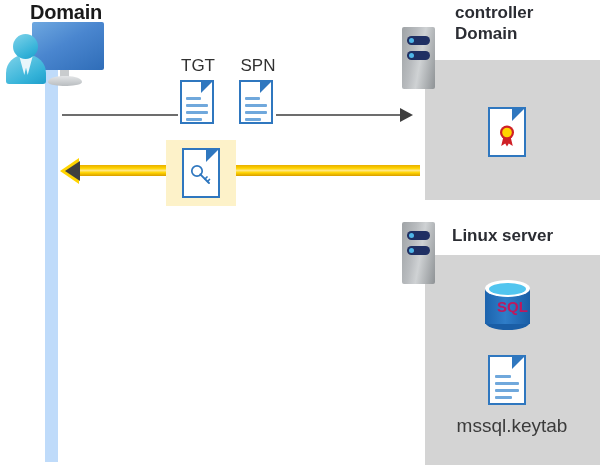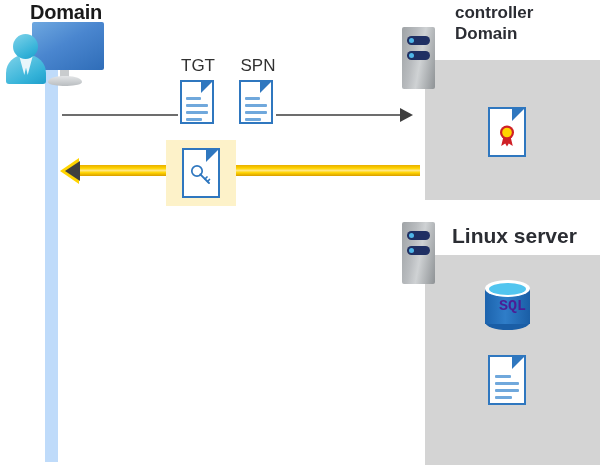--- a/index.html
+++ b/index.html
@@ -54,21 +54,21 @@
   .lbl-client{
     left:30px;top:1px;width:120px;text-align:left;
     font-size:20px;font-weight:bold;color:#1a1a1a;letter-spacing:-0.2px;
   }
   .lbl-dc{
     left:455px;top:2px;width:145px;
     font-size:17px;font-weight:bold;color:#2b2d33;line-height:21px;
   }
   .lbl-linux{
     left:452px;top:225px;width:148px;
-    font-size:21px;font-weight:bold;color:#2b2d33;line-height:21px;
+    font-size:17px;font-weight:bold;color:#2b2d33;line-height:21px;
   }
   .lbl-tgt{left:175px;top:56px;width:46px;text-align:center;font-size:17px;color:#313131;}
   .lbl-spn{left:233px;top:56px;width:50px;text-align:center;font-size:17px;color:#313131;}
   .lbl-keytab{
     left:425px;top:415px;width:174px;text-align:center;
     font-size:19px;color:#3b3b3b;
   }
 
   
   .panel{background:#d4d4d4;}
@@ -149,22 +149,22 @@
   .sql .top{
     position:absolute;left:0;top:0px;width:45px;height:17px;border-radius:50%;
     background:#ffffff;
   }
   .sql .top-in{
     position:absolute;left:4px;top:3px;width:37px;height:12px;border-radius:50%;
     background:#52c5ef;
   }
   .sql .txt{
     position:absolute;left:0;top:18px;width:55px;text-align:center;
-    font-size:15px;font-weight:bold;color:#4c1d95;
-    font-family:Liberation Mono, monospace;
+    font-size:15px;font-weight:bold;color:#be185d;
+    font-family:Liberation Sans, sans-serif;
   }
 
   
   .gray-line{left:62px;top:114px;width:338px;height:2px;background:#6d6d6d;}
   .gray-line-gap{left:178px;top:110px;width:98px;height:10px;background:#ffffff;}
   .gray-head{
     left:400px;top:108px;width:0;height:0;
     border-style:solid;border-width:7px 0 7px 13px;
     border-color:transparent transparent transparent #3f3f3f;
   }
@@ -287,14 +287,15 @@
   </div>
 
   <div class="doc doc-keytab">
     <div class="page"></div>
     <div class="fold"></div>
     <div class="ln l1"></div>
       <div class="ln l2"></div>
       <div class="ln l3"></div>
       <div class="ln l4"></div>
   </div>
+  <div class="abs lbl-keytab">mssql.keytab</div>
 
 </div>
 
 </body></html>

